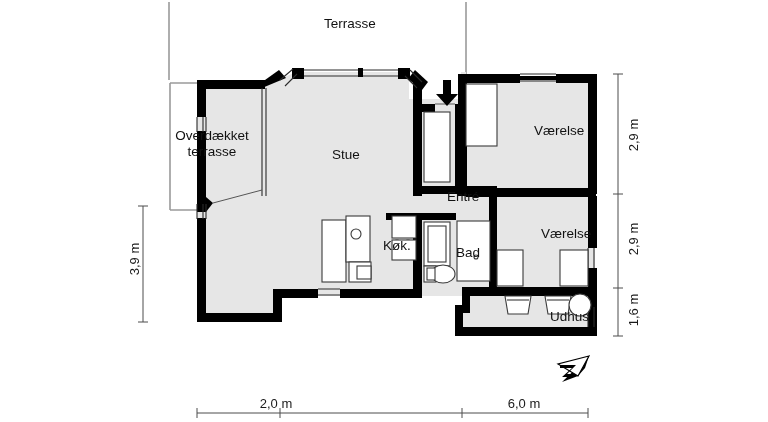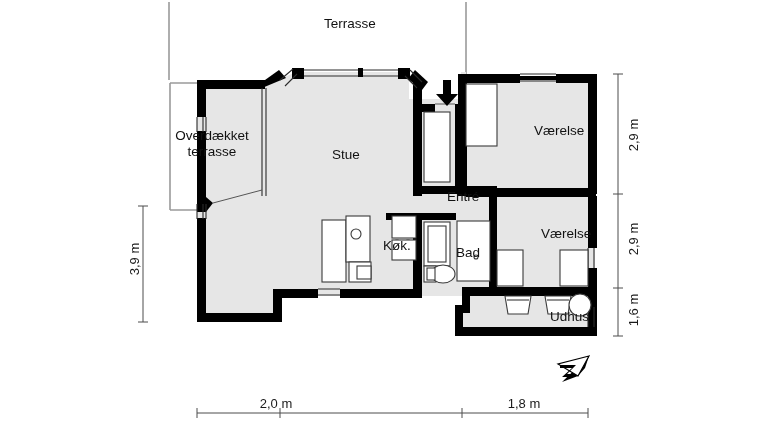--- a/index.html
+++ b/index.html
@@ -269,15 +269,15 @@
   <div class="dim-label dim-vert" style="left:134px; top:259px; font-size:13px; transform:translate(-50%,-50%) rotate(-90deg);">3,9 m</div>
 
   <div class="dim-label dim-vert" style="left:633px; top:135px; font-size:13px; transform:translate(-50%,-50%) rotate(-90deg);">2,9 m</div>
 
   <div class="dim-label dim-vert" style="left:633px; top:239px; font-size:13px; transform:translate(-50%,-50%) rotate(-90deg);">2,9 m</div>
 
   <div class="dim-label dim-vert" style="left:633px; top:310px; font-size:13px; transform:translate(-50%,-50%) rotate(-90deg);">1,6 m</div>
 
   <div class="dim-label" style="left:236px; top:396px; font-size:13px; transform:translateX(-50%);margin-left:40px;">2,0 m</div>
 
-  <div class="dim-label" style="left:524px; top:396px; font-size:13px; transform:translateX(-50%);">1,8 m</div>
+  <div class="dim-label" style="left:524px; top:396px; font-size:13px; transform:translateX(-50%);">6,0 m</div>
 
 </div>
 
 </body></html>

